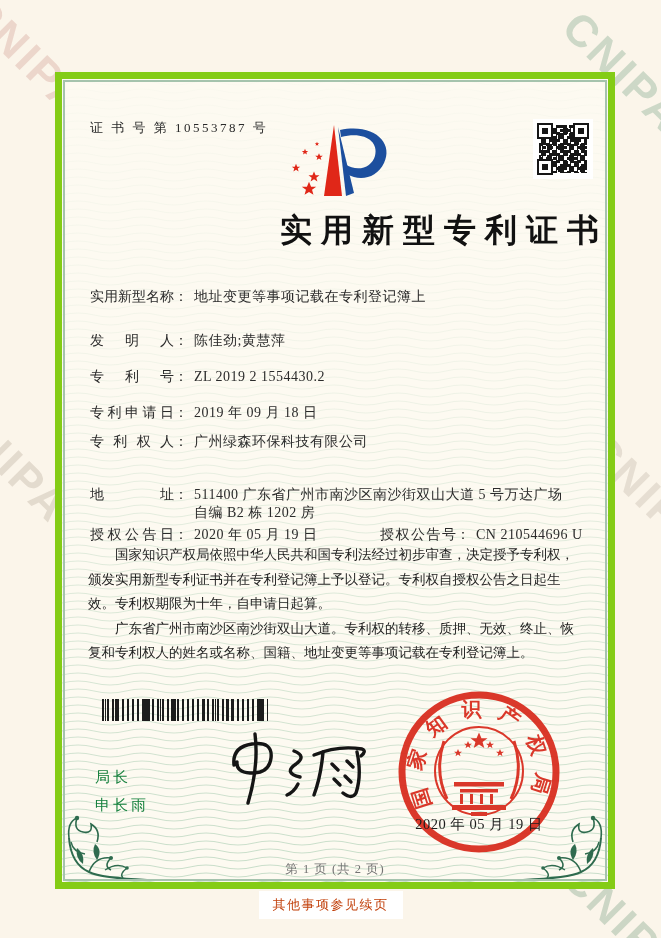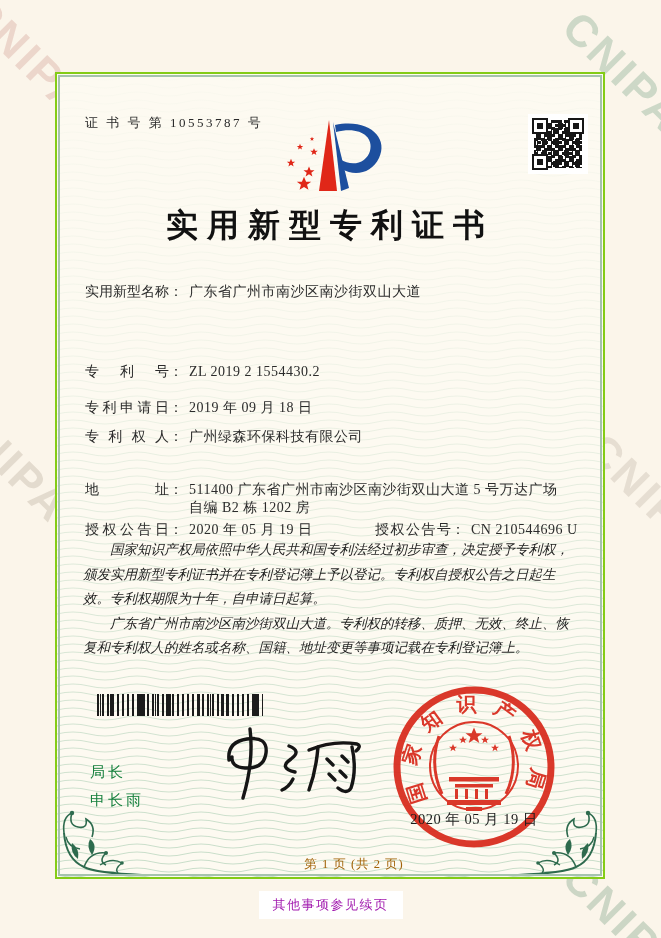--- a/index.html
+++ b/index.html
@@ -7,63 +7,63 @@
   .page{position:relative;width:661px;height:938px;background:#fbf5ea;overflow:hidden;}
   .wm{position:absolute;font-family:"Liberation Sans","DejaVu Sans",sans-serif;font-weight:bold;
       font-size:44px;letter-spacing:3px;transform:rotate(45deg);transform-origin:left top;
       pointer-events:none;user-select:none;}
   .wm.tl{left:-8px;top:-14px;color:rgba(214,168,158,0.40);}
   .wm.tr{left:588px;top:2px;color:rgba(140,176,150,0.42);}
   .wm.lm{left:-26px;top:392px;color:rgba(208,196,182,0.55);}
   .wm.rm{left:612px;top:424px;color:rgba(210,200,186,0.5);}
   .wm.br{left:588px;top:852px;color:rgba(158,184,160,0.5);}
   .cert{position:absolute;left:55px;top:72px;width:546px;height:803px;
-        border:2px solid #84cc16;background:#fdfaf1;}
+        border:7px solid #84cc16;background:#fdfaf1;}
   .cert-inner-line{position:absolute;inset:1px;border:2px solid #a5c3ad;pointer-events:none;z-index:3;}
   .guilloche{position:absolute;inset:0;z-index:0;}
   .guilloche-fade{position:absolute;inset:0;z-index:1;
      background:linear-gradient(180deg,rgba(253,250,241,0.95) 0%,rgba(253,250,241,0.8) 35%,
      rgba(253,250,241,0.45) 65%,rgba(253,250,241,0.1) 100%);}
   .layer{position:absolute;inset:0;z-index:2;}
   .cert-no{position:absolute;left:28px;top:40px;font-size:13px;letter-spacing:2.5px;color:#2a2a2a;}
   .qr{position:absolute;left:471px;top:40px;width:60px;height:60px;background:#fff;}
   .qr-mods{position:absolute;inset:6px;background:
      conic-gradient(#161616 25%,transparent 0 50%,#161616 0 75%,transparent 0) 0 0/7px 7px,
      conic-gradient(transparent 25%,#161616 0 50%,transparent 0 75%,#161616 0) 2px 3px/11px 11px;}
   .finder{position:absolute;width:12px;height:12px;border:2px solid #161616;background:#fff;}
   .finder::after{content:"";position:absolute;left:3px;top:3px;width:6px;height:6px;background:#161616;}
   .finder.f1{left:4px;top:4px;} .finder.f2{right:4px;top:4px;} .finder.f3{left:4px;bottom:4px;}
   .logo{position:absolute;left:226px;top:24px;}
-  .title{position:absolute;left:0;top:130px;width:100%;text-align:center;font-size:32px;
+  .title{position:absolute;left:0;top:130px;width:100%;text-align:right;font-size:32px;
          font-weight:bold;letter-spacing:9px;color:#111;}
   .f-row{position:absolute;left:28px;font-size:14px;color:#2b2b2b;white-space:nowrap;}
   .f-label{display:inline-block;width:84px;text-align:justify;text-align-last:justify;}
   .f-colon{margin-right:6px;}
   .f-value{letter-spacing:0.5px;}
   .addr-lines{display:inline-block;white-space:normal;width:400px;vertical-align:top;letter-spacing:0.5px;}
   .grant-no{position:absolute;left:290px;top:0;}
-  .legal{position:absolute;left:26px;top:464px;width:498px;font-size:13.5px;font-style:italic;
+  .legal{position:absolute;left:26px;top:464px;width:498px;font-size:13.5px;
          line-height:24.5px;color:#1e1e1e;}
   .legal p{margin:0;text-indent:2em;}
   .barcode{position:absolute;left:40px;top:620px;width:166px;height:22px;background-image:
      repeating-linear-gradient(90deg,#1c1c1c 0 2px,transparent 2px 5px),
      repeating-linear-gradient(90deg,transparent 0 3px,#1c1c1c 3px 4px,transparent 4px 11px),
      repeating-linear-gradient(90deg,transparent 0 13px,#1c1c1c 13px 16px,transparent 16px 29px);}
   .officer{position:absolute;left:33px;top:684px;font-family:"Liberation Sans","DejaVu Sans",sans-serif;
            font-size:15px;letter-spacing:3px;color:#15803d;line-height:28px;}
   .signature{position:absolute;left:148px;top:652px;}
   .seal{position:absolute;left:332px;top:608px;width:170px;height:170px;}
   .seal-date{position:absolute;left:332px;top:736px;width:170px;text-align:center;font-size:14.5px;
              color:#1c1c1c;letter-spacing:0.5px;z-index:3;}
   .page-info{position:absolute;left:0;top:782px;width:100%;text-align:center;font-size:12.5px;
-             letter-spacing:1px;color:#a16207;padding-left:24px;}
+             letter-spacing:1px;color:#737373;}
   .flourish{position:absolute;bottom:-2px;z-index:2;}
   .flourish.fl{left:-1px;} .flourish.fr{right:-1px;transform:scaleX(-1);}
   .footer-note{position:absolute;left:50%;top:891px;transform:translateX(-50%);background:#ffffff;
-               padding:5px 14px;font-size:13px;letter-spacing:1.5px;color:#a21caf;}
+               padding:5px 14px;font-size:13px;letter-spacing:1.5px;color:#c2410c;}
 </style>
 </head>
 <body>
 
 <div class="page">
 
   <div class="wm tl">CNIPA</div>
   <div class="wm tr">CNIPA</div>
   <div class="wm lm">CNIPA</div>
   <div class="wm rm">CNIPA</div>
@@ -108,21 +108,24 @@
         </g>
         <g fill="#1d4f9e">
           <polygon points="50,24 58,93 66,90"></polygon>
           <path d="M52 27 C 86 20 106 40 96 60 C 89 75 72 79 59 71 L 57 61 C 70 70 84 64 87 53 C 91 38 76 28 53 34 Z"></path>
         </g>
       </svg>
 
       <div class="title">实用新型专利证书</div>
 
       <div class="f-row" style="top:209px">
-        <span class="f-label">实用新型名称</span><span class="f-colon">：</span><span class="f-value">广东省广州市南沙区南沙街双山大道</span>
+        <span class="f-label">实用新型名称</span><span class="f-colon">：</span><span class="f-value">地址变更等事项记载在专利登记簿上</span>
+      </div>
+      <div class="f-row" style="top:253px">
+        <span class="f-label">发明人</span><span class="f-colon">：</span><span class="f-value">陈佳劲;黄慧萍</span>
       </div>
       <div class="f-row" style="top:289px">
         <span class="f-label">专利号</span><span class="f-colon">：</span><span class="f-value">ZL 2019 2 1554430.2</span>
       </div>
       <div class="f-row" style="top:325px">
         <span class="f-label">专利申请日</span><span class="f-colon">：</span><span class="f-value">2019 年 09 月 18 日</span>
       </div>
       <div class="f-row" style="top:354px">
         <span class="f-label">专利权人</span><span class="f-colon">：</span><span class="f-value">广州绿森环保科技有限公司</span>
       </div>

